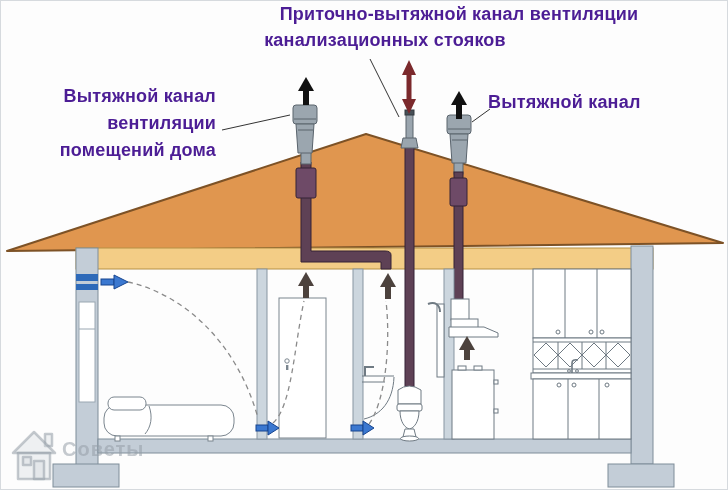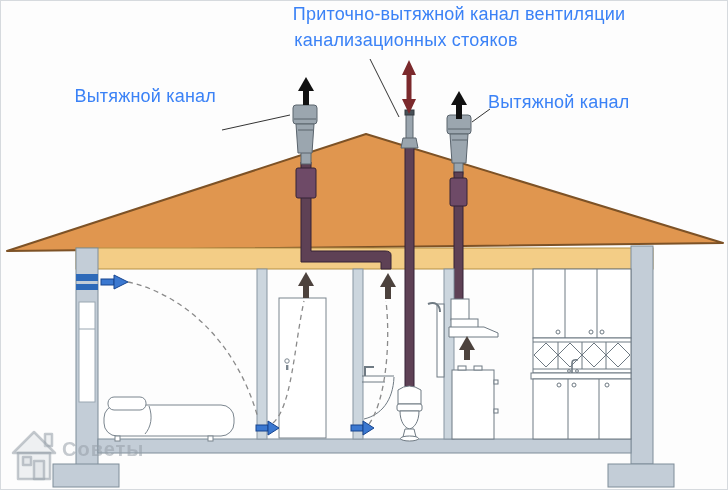--- a/index.html
+++ b/index.html
@@ -3,21 +3,21 @@
 <meta charset="utf-8">
 <style>
   html,body{margin:0;padding:0;background:#ffffff;}
   .stage{
     position:relative;width:728px;height:490px;background:#fdfdfd;
     border:1px solid #d6dade;box-sizing:border-box;overflow:hidden;
     font-family:"Liberation Sans",sans-serif;
   }
   .stage svg{position:absolute;left:0;top:0;}
   .lbl{
-    position:absolute;font-weight:normal;color:#3b82f6;font-size:18px;
+    position:absolute;font-weight:bold;color:#4c1d95;font-size:18px;
     white-space:nowrap;letter-spacing:.2px;
   }
   .lbl-center{transform:translateX(-50%);}
   .lbl-block-left{top:82px;left:0;width:215px;text-align:right;line-height:27px;}
   .lbl-block-right{top:87px;left:487px;text-align:left;line-height:29px;}
   .wm{
     position:absolute;font-weight:bold;color:rgba(150,159,167,.55);
     font-size:20px;letter-spacing:1px;white-space:nowrap;
   }
 </style>
@@ -219,24 +219,26 @@
     <g transform="translate(10,425)" stroke="rgba(150,159,167,0.55)" stroke-width="2.5" fill="rgba(210,216,221,0.35)" stroke-linejoin="round">
       <rect x="34" y="8" width="7" height="12"></rect>
       <polygon points="2,27 23,6 44,27"></polygon>
       <rect x="7" y="27" width="32" height="26"></rect>
       <rect x="23" y="35" width="10" height="18"></rect>
       <rect x="12" y="31" width="8" height="8"></rect>
     </g>
   </svg>
 
   <div class="lbl lbl-center" style="left:458px;top:3px;">Приточно-вытяжной канал вентиляции</div>
-  <div class="lbl lbl-center" style="left:405px;top:29px;">канализационных стояков</div>
+  <div class="lbl lbl-center" style="left:384px;top:29px;">канализационных стояков</div>
 
   <div class="lbl lbl-block-left">
     <div>Вытяжной канал</div>
+    <div>вентиляции</div>
+    <div>помещений дома</div>
   </div>
 
   <div class="lbl lbl-block-right">
     <div>Вытяжной канал</div>
   </div>
 
   <div class="wm" style="left:61px;top:437px;">Советы</div>
 
 </div>
 

